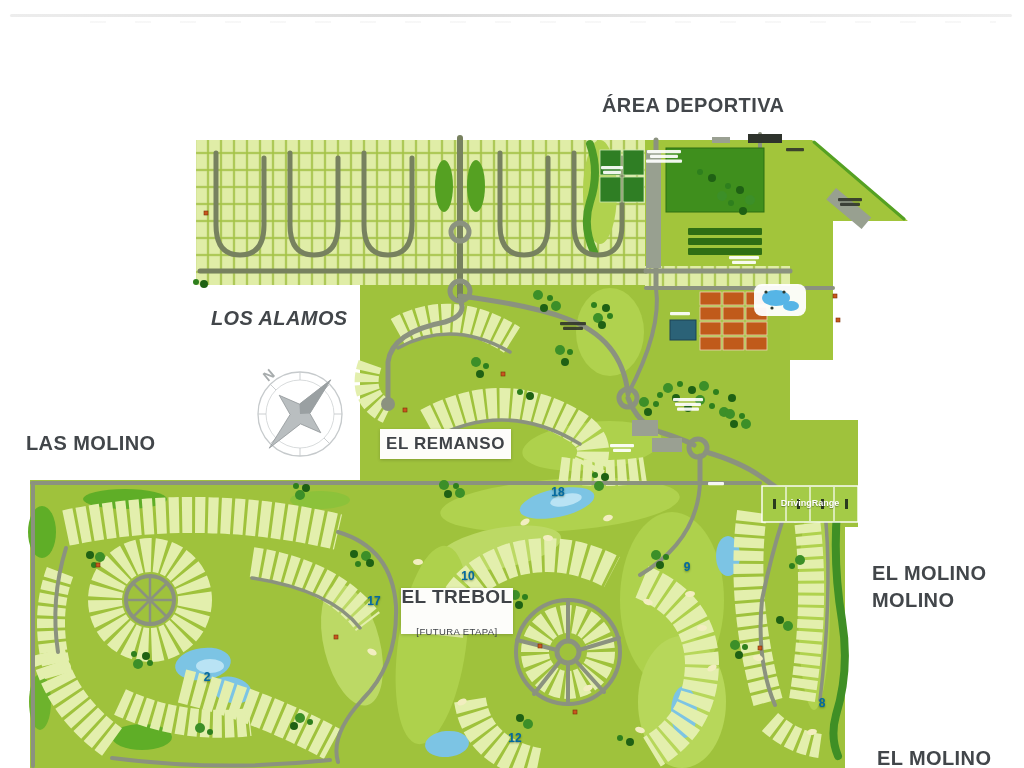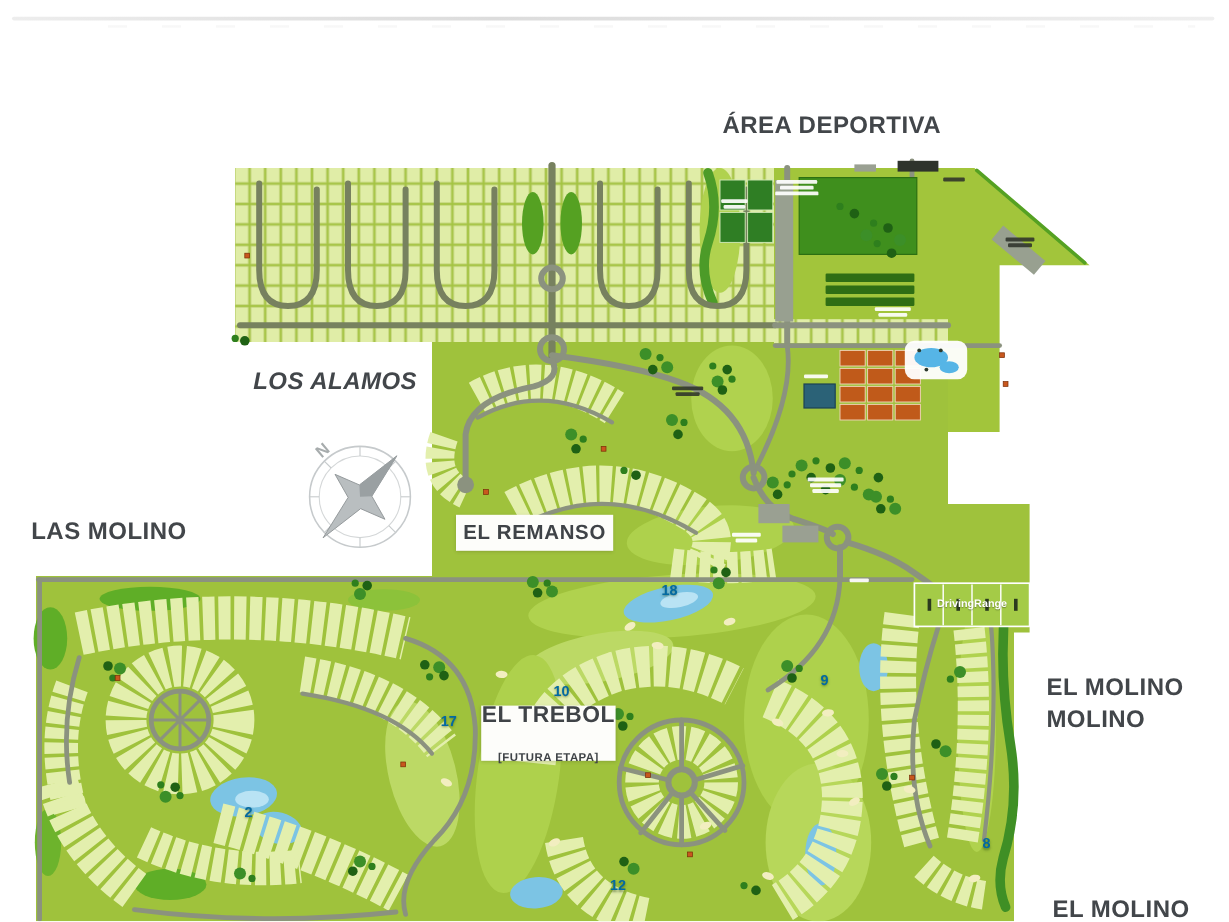--- a/index.html
+++ b/index.html
@@ -12,21 +12,21 @@
   .map-svg{position:absolute;left:0;top:0;width:1024px;height:768px;}
   .lbl{position:absolute;font-weight:bold;color:#42464a;letter-spacing:.4px;white-space:nowrap;
        font-size:20px;line-height:1;}
   .lbl2{line-height:27px;}
   .box{position:absolute;background:#fdfdfa;box-shadow:0 1px 3px rgba(60,70,30,.28);
        display:flex;flex-direction:column;align-items:center;justify-content:center;
        color:#3f4347;}
   .remanso{left:380px;top:429px;width:131px;height:30px;font-size:17px;font-weight:bold;letter-spacing:.6px;}
   .trebol{left:401px;top:588px;width:112px;height:46px;}
   .trebol .t1{font-size:19px;font-weight:bold;letter-spacing:.4px;}
-  .trebol .t2{font-size:9.5px;font-weight:bold;letter-spacing:.4px;margin-top:18px;}
+  .trebol .t2{font-size:9.5px;font-weight:normal;letter-spacing:.4px;margin-top:18px;}
   .hole{position:absolute;transform:translate(-50%,-50%);color:#0369a1;font-weight:bold;
         font-size:12px;text-shadow:0 1px 2px rgba(30,60,10,.5);}
   .dr-label{position:absolute;left:762px;top:486px;width:96px;height:36px;display:flex;
         flex-direction:row;align-items:center;justify-content:center;color:#fff;
         font-size:9px;font-weight:bold;line-height:1.25;text-shadow:0 1px 1px rgba(0,0,0,.35);}
 </style>
 </head>
 <body>
 
 <div class="stage">

